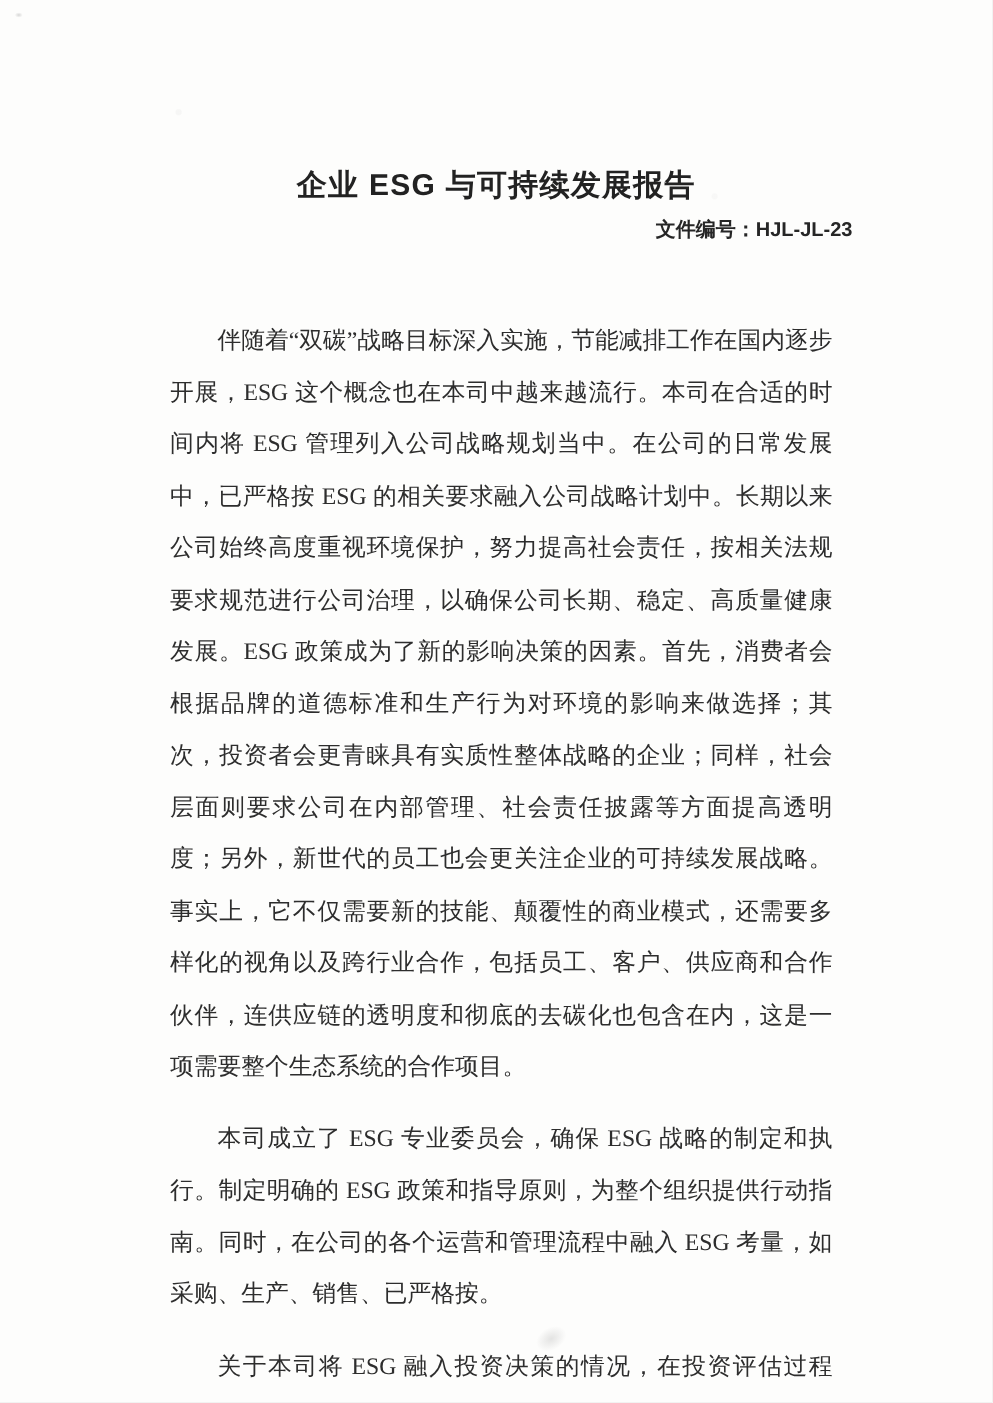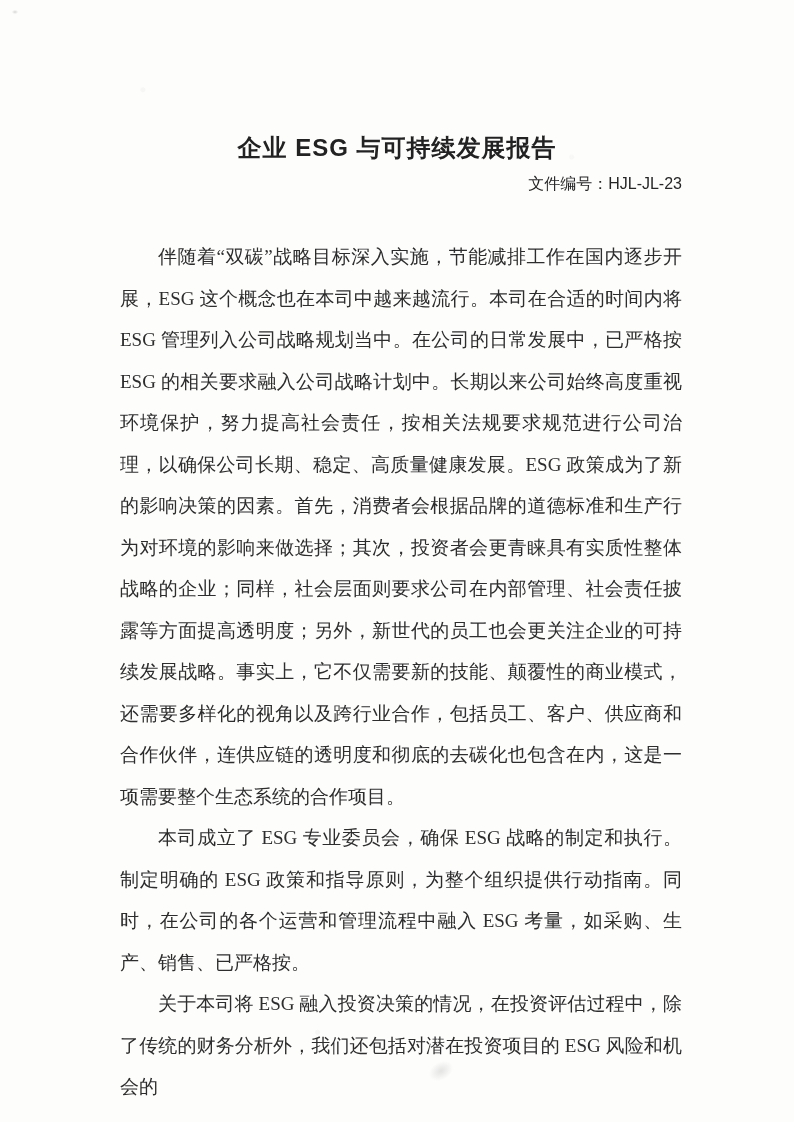--- a/index.html
+++ b/index.html
@@ -30,38 +30,38 @@
     font-weight: 700;
     font-size: 24px;
     letter-spacing: 1px;
     color: #222222;
   }
   .doc-number {
     position: absolute;
     top: 174px;
     right: 112px;
     font-family: "Liberation Sans", "DejaVu Sans", sans-serif;
-    font-weight: 400;
+    font-weight: 700;
     font-size: 16px;
     color: #262626;
   }
   .doc-body {
     position: absolute;
     top: 236px;
     left: 120px;
     width: 562px;
     font-family: "Liberation Serif", "DejaVu Serif", serif;
     font-size: 19px;
     line-height: 41.5px;
     text-align: justify;
     text-justify: inter-ideograph;
     color: #2d2d2d;
   }
   .doc-body p {
-    margin: 0;
+    margin: 16px;
     padding: 0;
     text-indent: 2em;
     word-break: break-all;
   }
   .smudge {
     position: absolute;
     top: 1062px;
     left: 428px;
     width: 26px;
     height: 18px;

